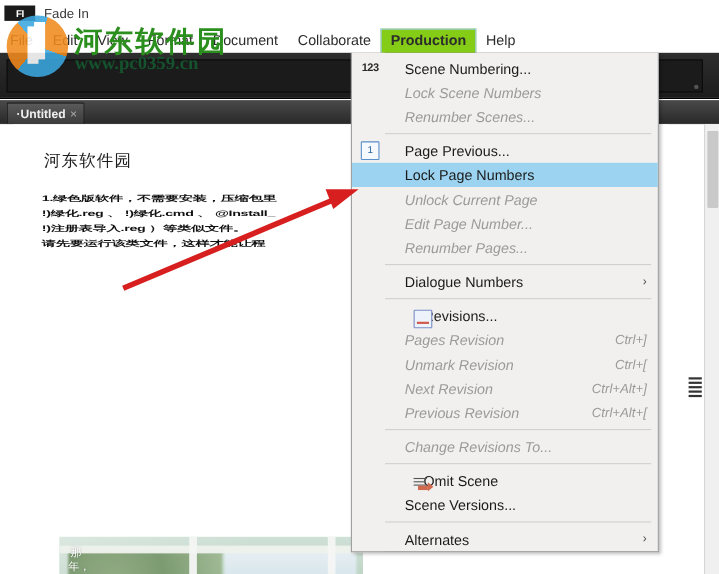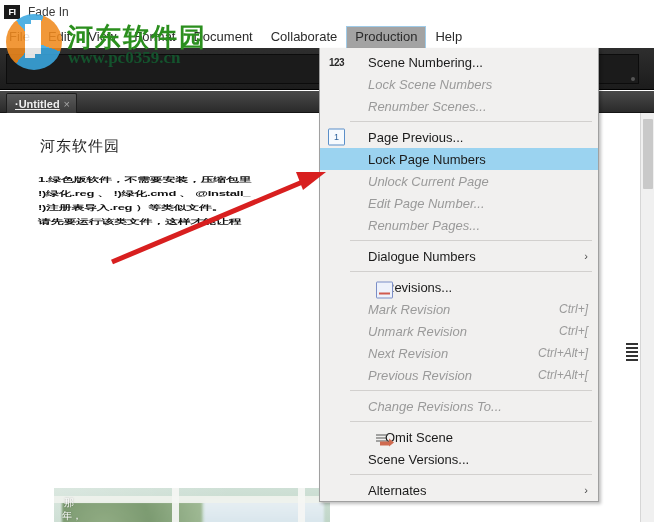--- a/index.html
+++ b/index.html
@@ -26,21 +26,21 @@
     position: absolute;
     left: 0; top: 0;
     width: 654px; height: 24px;
     background: #ffffff;
     display: flex;
     align-items: center;
     padding-left: 4px;
     box-sizing: border-box;
   }
   .app-icon {
-    width: 16px; height: 14px;
+    width: 28px; height: 14px;
     background: #1a1a1a;
     color: #ffffff;
     font-size: 9px;
     font-weight: bold;
     line-height: 14px;
     text-align: center;
     letter-spacing: -0.5px;
     flex: 0 0 auto;
   }
   .app-title {
@@ -61,24 +61,25 @@
     color: #2b2b2b;
     box-sizing: border-box;
   }
   .menubar-item {
     padding: 2px 9px 3px 9px;
     line-height: 17px;
     white-space: nowrap;
     cursor: default;
   }
   .menubar-item.active {
-    background: #a3a3a3;
+    background: #84cc16;
     border: 1px solid #9fcbe8;
     border-bottom-color: #cde6f7;
     padding: 1px 8px 14px 8px;
+    font-weight: bold;
   }
 
   
   .toolbar-dark {
     position: absolute;
     left: 0;
     width: 654px;
     background: linear-gradient(#2e2e2e, #1c1c1c);
     border-bottom: 1px solid #000;
     box-sizing: border-box;
@@ -120,21 +121,20 @@
     border-radius: 2px 2px 0 0;
     display: flex;
     align-items: center;
     gap: 4px;
     box-sizing: border-box;
   }
   .tab-label {
     font-size: 11px;
     font-weight: bold;
     color: #f0f0f0;
-    text-decoration: underline;
   }
   .tab-close {
     font-size: 11px;
     color: #a8a8a8;
   }
 
   
   .doc-area {
     position: absolute;
     left: 0; top: 113px;
@@ -524,21 +524,21 @@
       <span class="submenu-arrow">›</span>
     </div>
 
     <div class="menu-sep"></div>
 
     <div class="menu-item">
       <span class="menu-icon ic-rev"></span>
       <span>Revisions...</span>
     </div>
     <div class="menu-item disabled">
-      <span>Mark Revision</span>
+      <span>Pages Revision</span>
       <span class="shortcut">Ctrl+]</span>
     </div>
     <div class="menu-item disabled">
       <span>Unmark Revision</span>
       <span class="shortcut">Ctrl+[</span>
     </div>
     <div class="menu-item disabled">
       <span>Next Revision</span>
       <span class="shortcut">Ctrl+Alt+]</span>
     </div>

